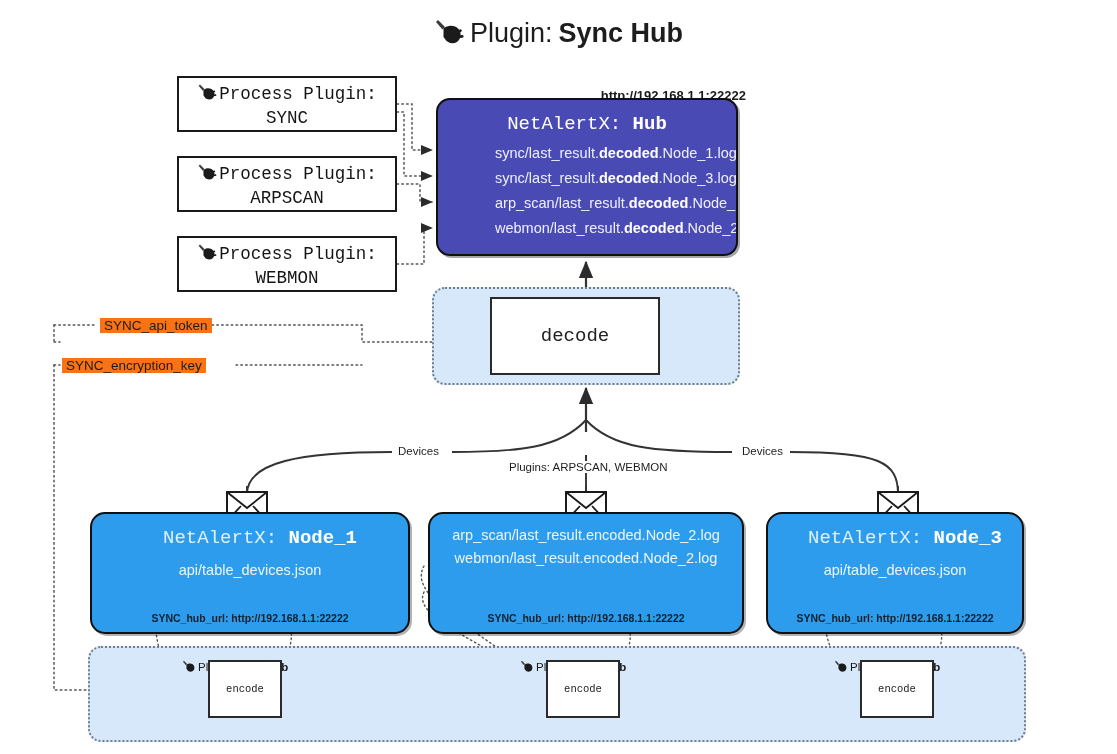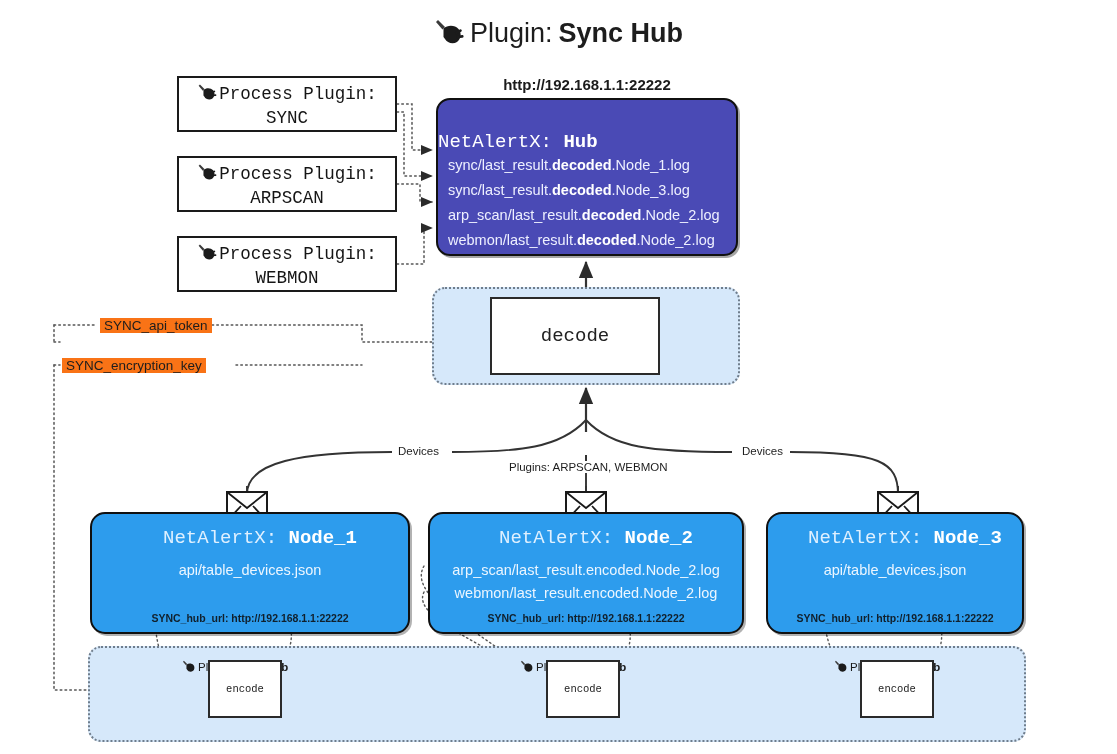--- a/index.html
+++ b/index.html
@@ -18,31 +18,31 @@
   .plug-ico{display:inline-block;vertical-align:middle;}
 
   
   .proc-box{background:#fff;border:2px solid #1a1a1a;display:flex;flex-direction:column;
             align-items:center;justify-content:flex-end;
             font-family:"Liberation Mono","DejaVu Sans Mono",monospace;
             font-size:17.5px;color:#151515;line-height:1.32;}
   .proc-l1{display:flex;align-items:center;gap:2px;white-space:nowrap;}
 
   
-  #hub-url{font-size:15px;font-weight:700;color:#1b1b1b;text-align:center;
-           left:428px;top:76px;width:318px;}
+  #hub-url{font-size:13px;font-weight:700;color:#1b1b1b;text-align:right;
+           left:428px;top:88px;width:318px;}
   #hub{left:436px;top:98px;width:302px;height:158px;background:#4a4ab5;
        border:2.5px solid #101010;border-radius:14px;
        box-shadow:2px 2px 0 rgba(0,0,0,.35);overflow:hidden;}
   #hub-title{font-family:"Liberation Mono","DejaVu Sans Mono",monospace;font-size:19px;
-             color:#fff;margin-top:31px;}
+             color:#fff;text-align:center;margin-top:13px;}
   #hub-title b{font-weight:700;}
   .hub-line{color:#eef0ff;font-size:14.5px;padding-left:10px;line-height:1.72;white-space:nowrap;}
   .hub-line b{font-weight:700;color:#fff;}
-  #hub-lines{margin-top:0;}
+  #hub-lines{margin-top:6px;padding-left:47px;}
 
   
   #decode-wrap{left:432px;top:287px;width:308px;height:98px;background:#d6e8fa;
                border:2px dotted #6f7d8c;border-radius:13px;}
   #decode-box{left:490px;top:297px;width:170px;height:78px;background:#fff;
               border:2px solid #2a2a2a;display:flex;align-items:center;justify-content:center;
               font-family:"Liberation Mono","DejaVu Sans Mono",monospace;font-size:19px;color:#222;}
 
   
   .tok-lbl{font-size:13.5px;color:#1d1d1d;background:#f97316;padding:0 4px;white-space:nowrap;}
@@ -270,23 +270,20 @@
     <div class="node-title">
       <span>NetAlertX:</span> <b>Node_1</b>
     </div>
     <div class="node-body">
       <div class="node-item">api/table_devices.json</div>
     </div>
     <div class="node-foot">SYNC_hub_url: http://192.168.1.1:22222</div>
   </div>
 
   <div id="node2" class="abs node">
-    <div class="node-title">
-      <span>NetAlertX:</span> <b>Node_2</b>
-    </div>
     <div class="node-body">
       <div class="node-item">arp_scan/last_result.encoded.Node_2.log</div>
       <div class="node-item">webmon/last_result.encoded.Node_2.log</div>
     </div>
     <div class="node-foot">SYNC_hub_url: http://192.168.1.1:22222</div>
   </div>
 
   <div id="node3" class="abs node">
     <div class="node-title">
       <span>NetAlertX:</span> <b>Node_3</b>

